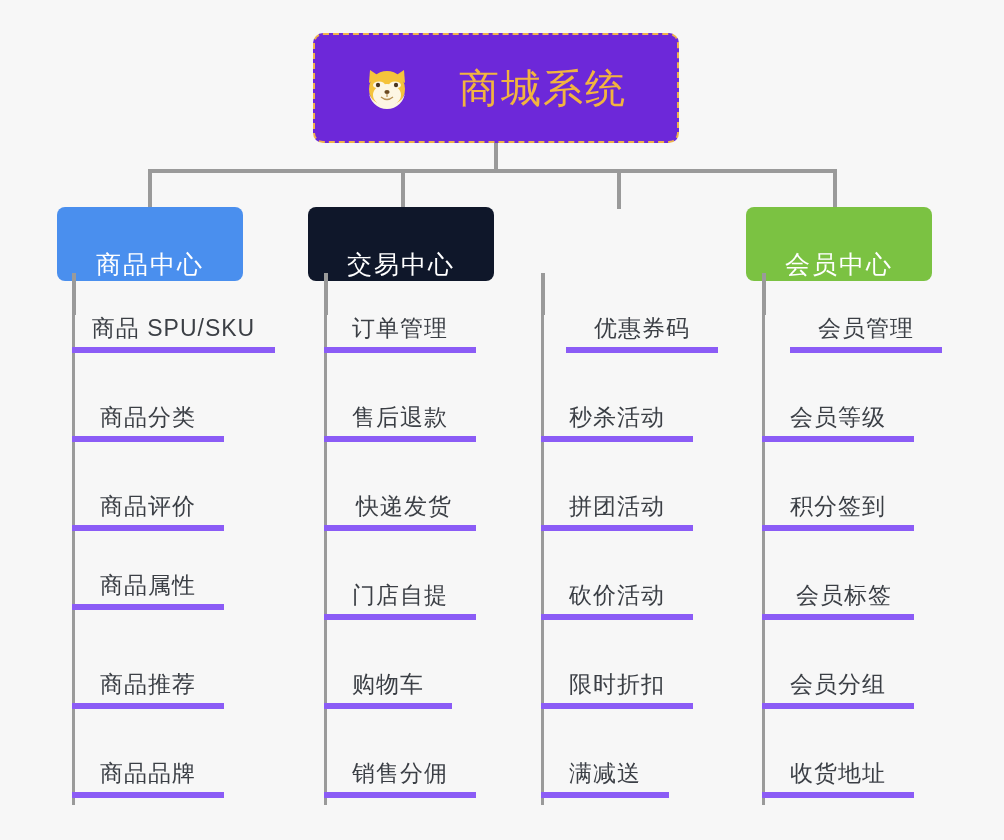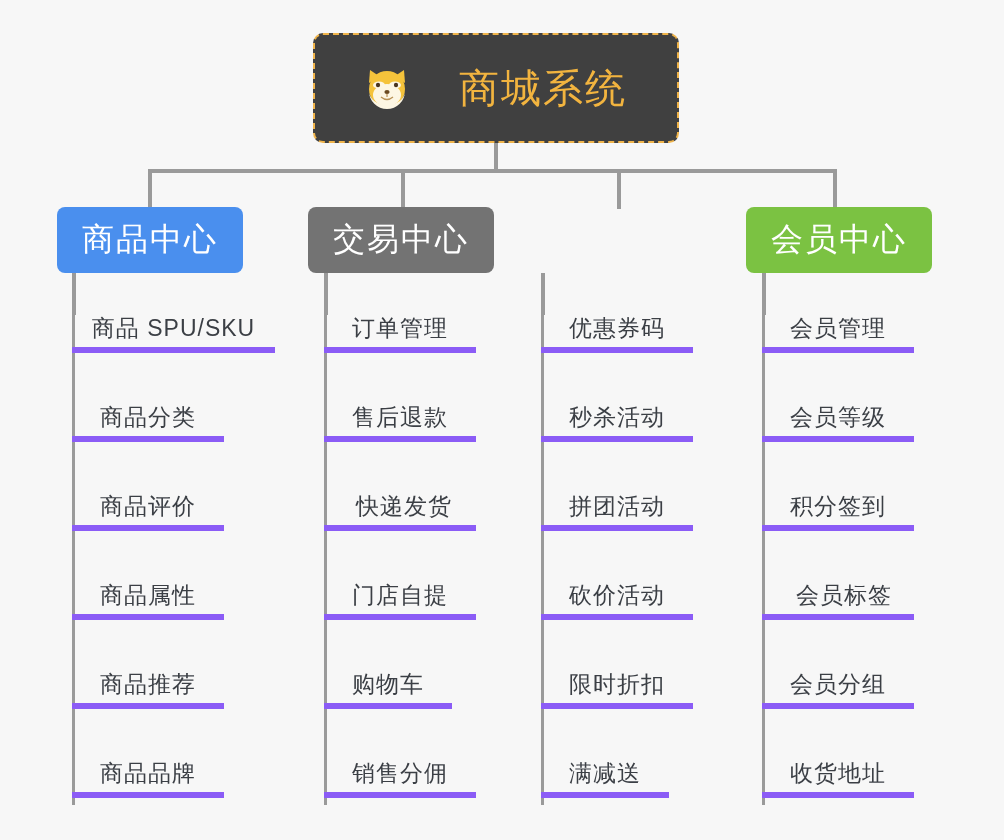--- a/index.html
+++ b/index.html
@@ -62,27 +62,27 @@
   .conn {
     position: absolute;
     background: #9a9a9a;
   }
   .conn-v { width: 4px; }
   .conn-h { height: 4px; }
 
   
   .cat-header {
     position: absolute;
-    height: 66px;
+    height: 74px;
     border-radius: 8px;
     display: flex;
-    align-items: center;
+    align-items: flex-end;
     justify-content: center;
     color: #ffffff;
-    font-size: 32px;
+    font-size: 25px;
     letter-spacing: 2px;
     white-space: nowrap;
   }
 
   
   .branch {
     position: absolute;
   }
   .branch-trunk {
     position: absolute;
@@ -107,21 +107,21 @@
     white-space: nowrap;
     padding: 0 14px 3px 14px;
     letter-spacing: 1px;
   }
 </style>
 </head>
 <body style="background: rgb(247, 247, 247);">
 
 <div id="canvas">
 
-  <div class="root-node" style="border-color: rgb(240, 180, 74); background: #404040; gap: 48px;">
+  <div class="root-node" style="border-color: rgb(240, 180, 74); background: #6d28d9; gap: 48px;">
     <span class="root-emoji">
       <svg class="shiba" viewBox="0 0 44 42" xmlns="http://www.w3.org/2000/svg">
 
         <path d="M5 3 L4 16 L14 9 Z" fill="#f5c33b"></path>
         <path d="M39 3 L40 16 L30 9 Z" fill="#f5c33b"></path>
 
         <ellipse cx="22" cy="22" rx="18" ry="18" fill="#f5c33b"></ellipse>
 
         <path d="M4 24 a18 18 0 0 0 36 0 a18 14 0 0 1 -36 0 Z" fill="#fdf6e3"></path>
         <ellipse cx="22" cy="28" rx="14" ry="11" fill="#fdf6e3"></ellipse>
@@ -154,32 +154,32 @@
     <div class="branch-trunk" style="height: 500px; background: rgb(154, 154, 154);"></div>
     <div class="leaf" style="top:0px;   width:203px;">
         <span class="leaf-label">商品 SPU/SKU</span>
       </div>
     <div class="leaf" style="top:89px;  width:152px;">
         <span class="leaf-label">商品分类</span>
       </div>
     <div class="leaf" style="top:178px; width:152px;">
         <span class="leaf-label">商品评价</span>
       </div>
-    <div class="leaf" style="top:267px; width:152px;justify-content:center;">
+    <div class="leaf" style="top:257px; width:152px;justify-content:center;">
         <span class="leaf-label">商品属性</span>
       </div>
     <div class="leaf" style="top:356px; width:152px;">
         <span class="leaf-label">商品推荐</span>
       </div>
     <div class="leaf" style="top:445px; width:152px;">
         <span class="leaf-label">商品品牌</span>
       </div>
   </div>
 
-  <div class="cat-header" style="left: 308px; top: 207px; width: 186px; background: #737373;">
+  <div class="cat-header" style="left: 308px; top: 207px; width: 186px; background: #0f172a;">
     <span>交易中心</span>
   </div>
   <div class="conn conn-v" style="left: 324px; top: 273px; height: 42px; background: rgb(154, 154, 154);"></div>
   <div class="branch" style="left:324px; top:305px;">
     <div class="branch-trunk" style="height: 500px; background: rgb(154, 154, 154);"></div>
     <div class="leaf" style="top:0px;   width:152px;">
         <span class="leaf-label">订单管理</span>
       </div>
     <div class="leaf" style="top:89px;  width:152px;">
         <span class="leaf-label">售后退款</span>
@@ -194,21 +194,21 @@
         <span class="leaf-label">购物车</span>
       </div>
     <div class="leaf" style="top:445px; width:152px;">
         <span class="leaf-label">销售分佣</span>
       </div>
   </div>
 
   <div class="conn conn-v" style="left: 541px; top: 273px; height: 42px; background: rgb(154, 154, 154);"></div>
   <div class="branch" style="left:541px; top:305px;">
     <div class="branch-trunk" style="height: 500px; background: rgb(154, 154, 154);"></div>
-    <div class="leaf" style="top:0px;   width:152px;">
+    <div class="leaf" style="top:0px;   width:152px;margin-left:25px;">
         <span class="leaf-label">优惠券码</span>
       </div>
     <div class="leaf" style="top:89px;  width:152px;">
         <span class="leaf-label">秒杀活动</span>
       </div>
     <div class="leaf" style="top:178px; width:152px;">
         <span class="leaf-label">拼团活动</span>
       </div>
     <div class="leaf" style="top:267px; width:152px;">
         <span class="leaf-label">砍价活动</span>
@@ -220,21 +220,21 @@
         <span class="leaf-label">满减送</span>
       </div>
   </div>
 
   <div class="cat-header" style="left: 746px; top: 207px; width: 186px; background: rgb(123, 194, 66);">
     <span>会员中心</span>
   </div>
   <div class="conn conn-v" style="left: 762px; top: 273px; height: 42px; background: rgb(154, 154, 154);"></div>
   <div class="branch" style="left:762px; top:305px;">
     <div class="branch-trunk" style="height: 500px; background: rgb(154, 154, 154);"></div>
-    <div class="leaf" style="top:0px;   width:152px;">
+    <div class="leaf" style="top:0px;   width:152px;margin-left:28px;">
         <span class="leaf-label">会员管理</span>
       </div>
     <div class="leaf" style="top:89px;  width:152px;">
         <span class="leaf-label">会员等级</span>
       </div>
     <div class="leaf" style="top:178px; width:152px;">
         <span class="leaf-label">积分签到</span>
       </div>
     <div class="leaf" style="top:267px; width:152px;padding-left:12px;">
         <span class="leaf-label">会员标签</span>

